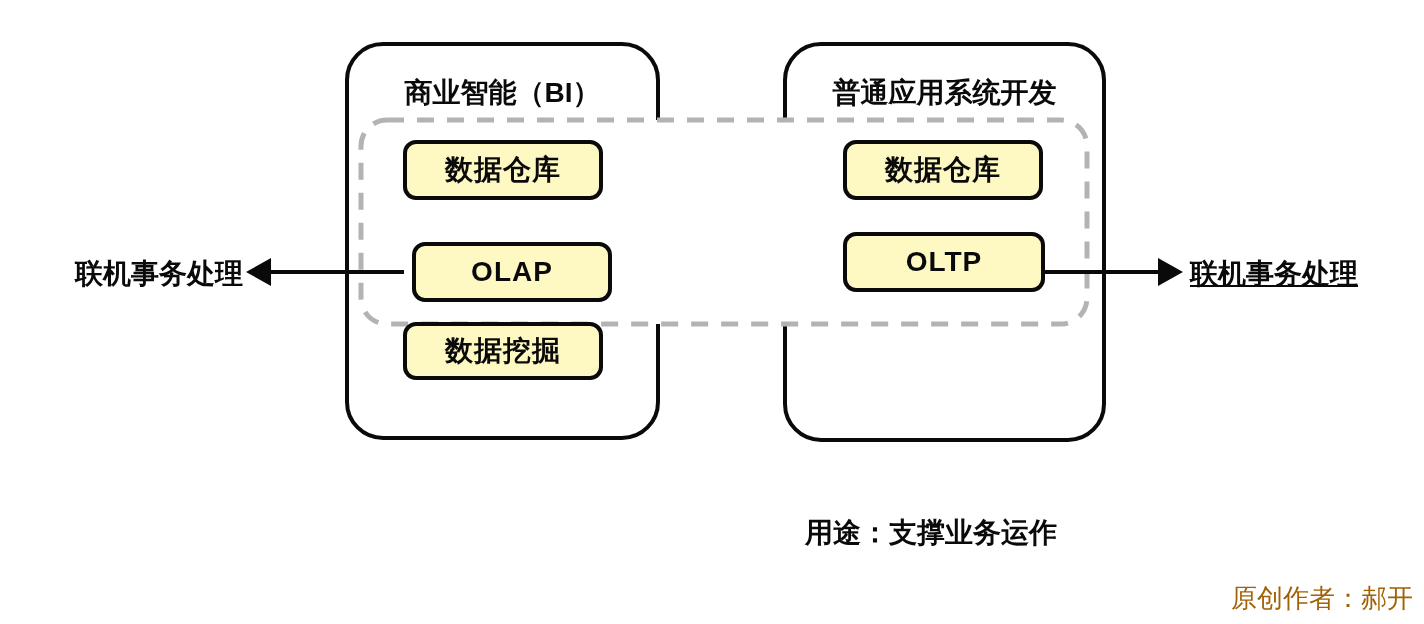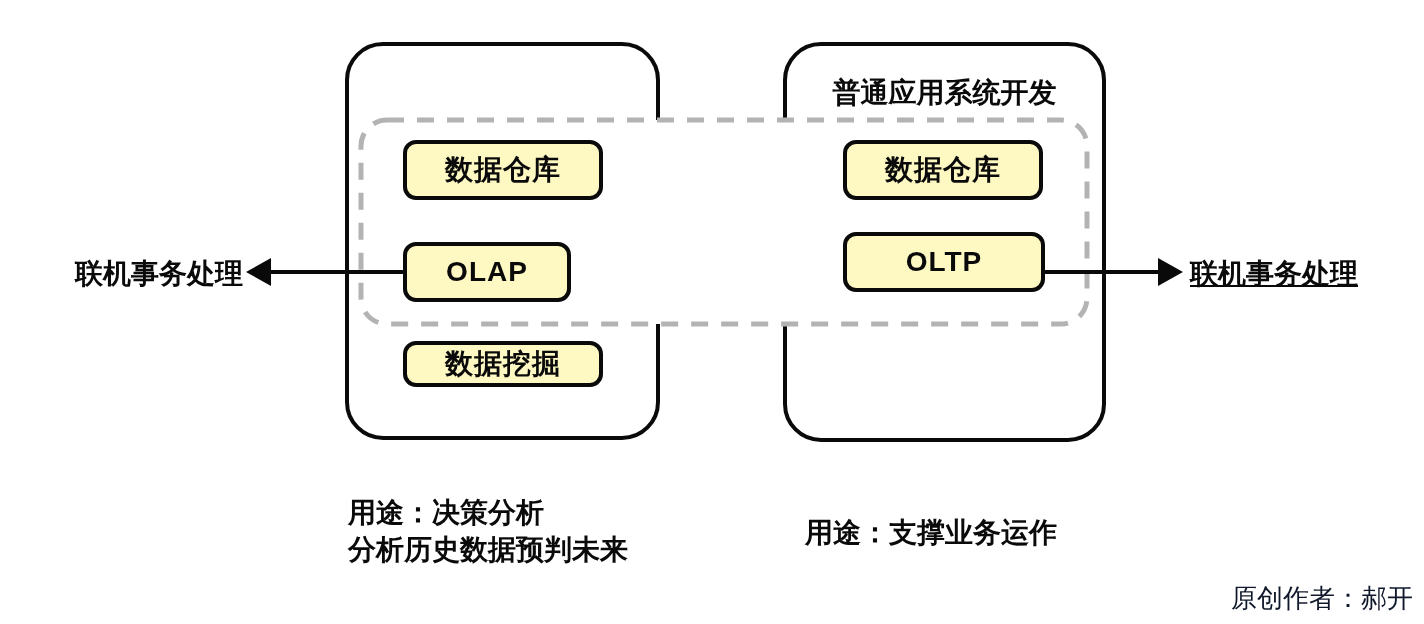--- a/index.html
+++ b/index.html
@@ -41,22 +41,22 @@
     border-radius: 13px;
     box-sizing: border-box;
     display: flex;
     align-items: center;
     justify-content: center;
     font-size: 28px;
     font-weight: bold;
     letter-spacing: 1px;
   }
   .box-l-dw   { left: 403px; top: 140px; width: 200px; height: 60px; }
-  .box-olap   { left: 403px; top: 242px; width: 168px; height: 60px; }
-  .box-l-dm   { left: 403px; top: 341px; width: 200px; height: 46px; }
+  .box-olap   { left: 412px; top: 242px; width: 200px; height: 60px; }
+  .box-l-dm   { left: 403px; top: 322px; width: 200px; height: 58px; }
   .box-r-dw   { left: 843px; top: 140px; width: 200px; height: 60px; }
   .box-oltp   { left: 843px; top: 232px; width: 202px; height: 60px; }
 
   .hline { position: absolute; height: 4px; background: #0a0a0a; }
   .line-left  { left: 270px;  top: 270px; width: 134px; }
   .line-right { left: 1044px; top: 270px; width: 115px; }
 
   .arrowhead {
     position: absolute;
     width: 0; height: 0;
@@ -86,53 +86,50 @@
   .caption-left  { left: 348px; top: 494px; }
   .caption-right { left: 805px; top: 514px; }
   .caption-line { display: block; }
 
   .credit {
     position: absolute;
     right: 11px;
     top: 581px;
     font-size: 26px;
     font-weight: normal;
-    color: #0f172a;
+    color: #a16207;
     white-space: nowrap;
   }
 </style>
 </head>
 <body>
 
 <div class="canvas">
 
   <div class="container-outline outline-left"></div>
   <div class="container-outline outline-right"></div>
 
   <svg class="dashed-scope" width="732" height="210">
     <rect x="3" y="3" width="726" height="204" rx="26" ry="26" fill="#ffffff" stroke="#b3b3b3" stroke-width="5" stroke-dasharray="17 13"></rect>
   </svg>
 
+  <div class="panel-title title-left">商业智能（BI）</div>
   <div class="panel-title title-right">普通应用系统开发</div>
 
   <div class="node-box box-l-dw">数据仓库</div>
   <div class="node-box box-olap">OLAP</div>
   <div class="node-box box-l-dm">数据挖掘</div>
   <div class="node-box box-r-dw">数据仓库</div>
   <div class="node-box box-oltp">OLTP</div>
 
   <div class="hline line-left"></div>
   <div class="arrowhead head-left"></div>
   <div class="arrow-label label-left">联机事务处理</div>
 
   <div class="hline line-right"></div>
   <div class="arrowhead head-right"></div>
   <div class="arrow-label label-right">联机事务处理</div>
 
-  <div class="caption caption-left">
-    <span class="caption-line">用途：决策分析</span>
-    <span class="caption-line">分析历史数据预判未来</span>
-  </div>
   <div class="caption caption-right">用途：支撑业务运作</div>
 
   <div class="credit">原创作者：郝开</div>
 
 </div>
 
 </body></html>

